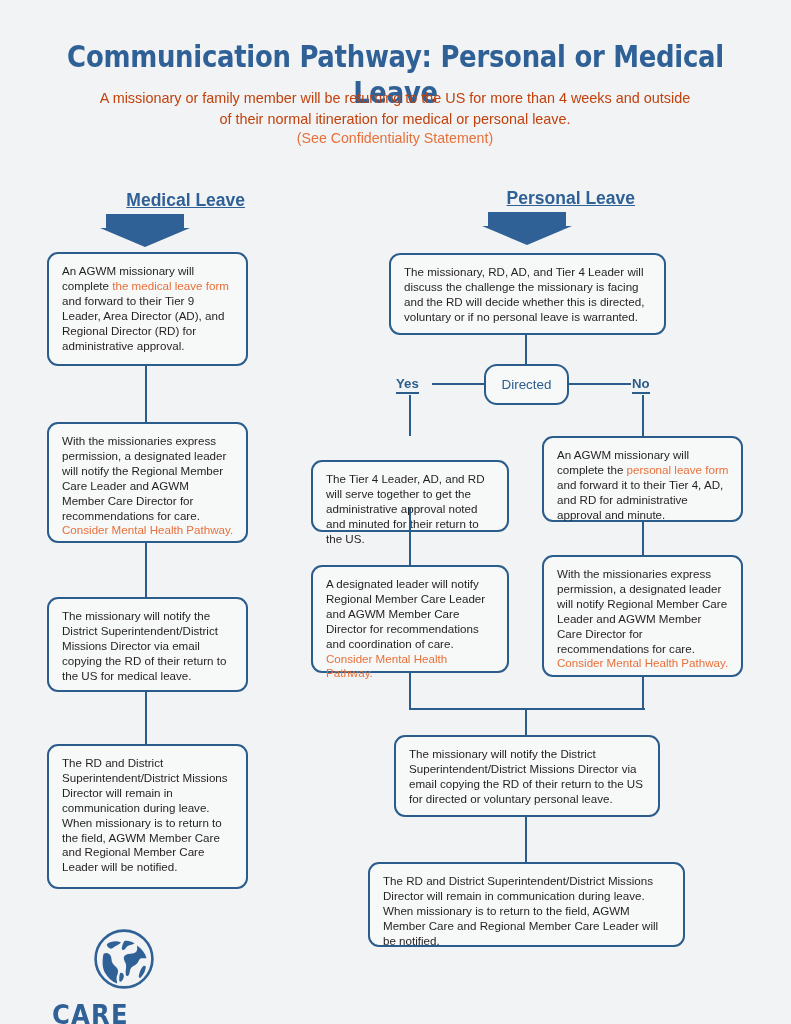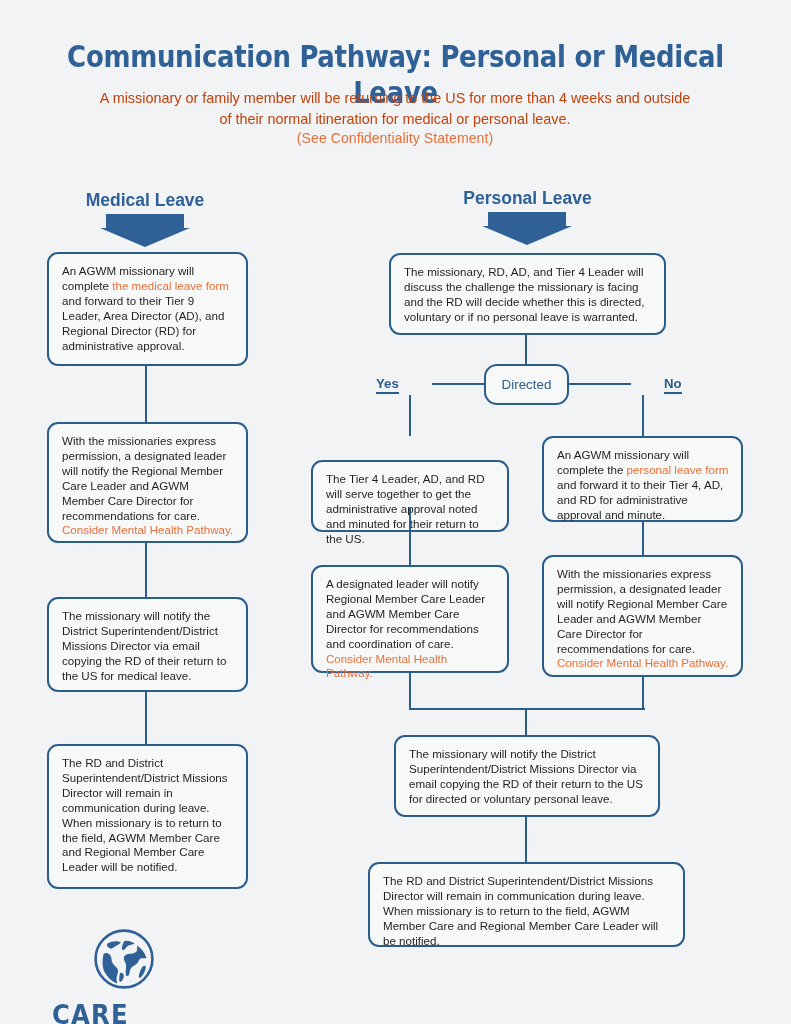--- a/index.html
+++ b/index.html
@@ -53,21 +53,22 @@
     font-size: 14.2px;
     color: #e8703a;
   }
 
   
   .col-heading {
     position: absolute;
     font-size: 17.5px;
     font-weight: bold;
     color: #2f6096;
-    text-align: center;
+    text-align: right;
+    text-decoration: underline;
   }
   #medical-heading { left: 45px;  top: 190px; width: 200px; }
   #personal-heading { left: 420px; top: 188px; width: 215px; }
 
   .down-arrow {
     position: absolute;
     width: 0; height: 0;
   }
   .down-arrow .shaft {
     position: absolute;
@@ -119,22 +120,22 @@
   }
   .branch-label {
     position: absolute;
     font-size: 13.2px;
     font-weight: bold;
     color: #2b5d8c;
     border-bottom: 2.4px solid #2b5d8c;
     padding-bottom: 1px;
     line-height: 15px;
   }
-  #yes-label { left: 376px; top: 376px; }
-  #no-label  { left: 664px; top: 376px; }
+  #yes-label { left: 396px; top: 376px; }
+  #no-label  { left: 632px; top: 376px; }
 
   
   .line-v {
     position: absolute;
     width: 2.4px;
     background: #2b5d8c;
   }
   .line-h {
     position: absolute;
     height: 2.4px;

